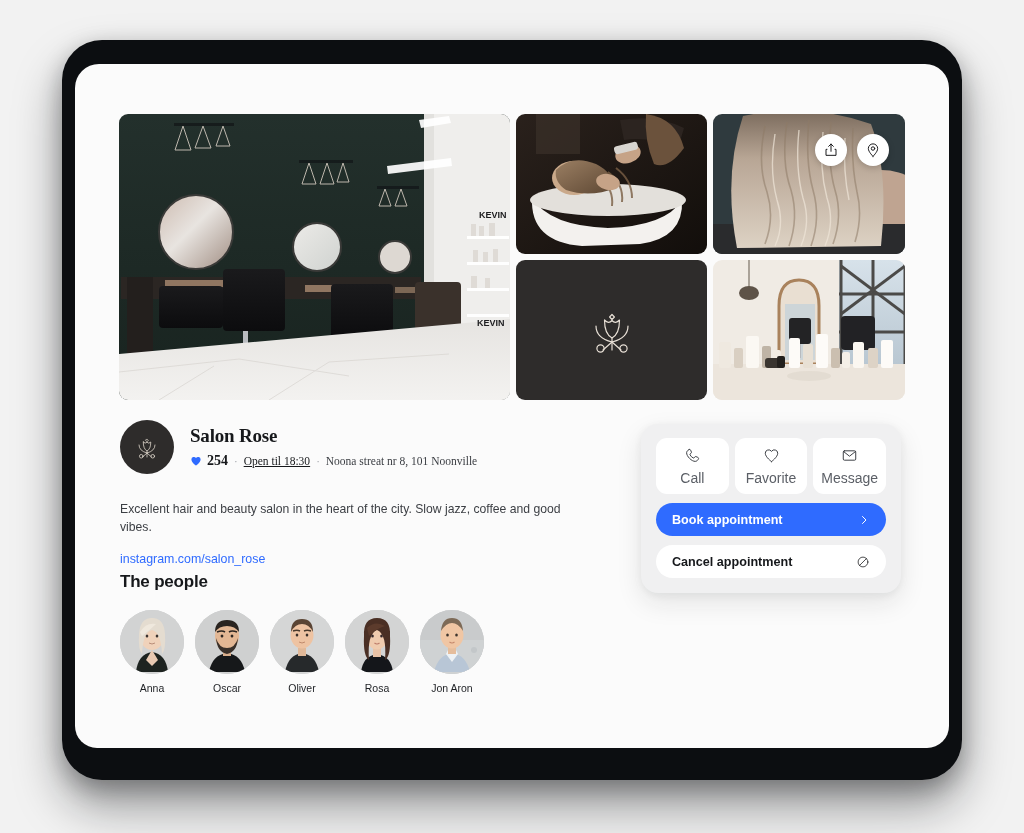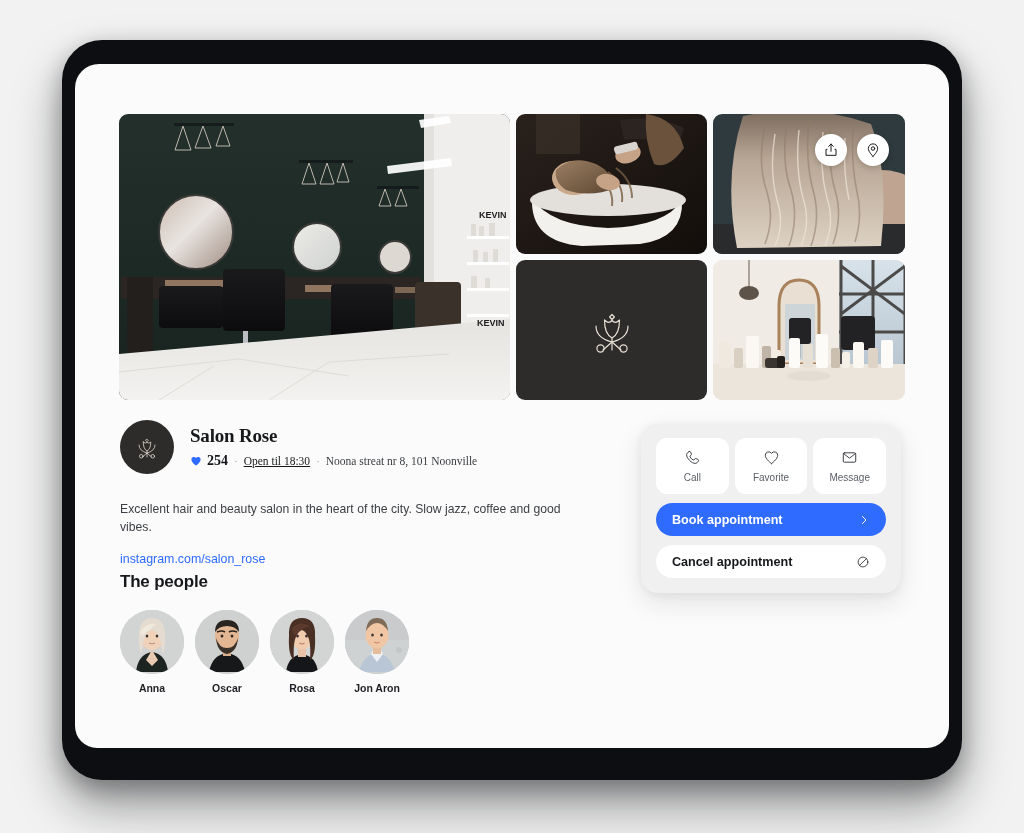--- a/index.html
+++ b/index.html
@@ -131,21 +131,21 @@
     font-size: 17px; font-weight: 700; color: #16181b; letter-spacing: -.2px;
   }
   .people-row { display: flex; gap: 11px; margin-top: 18px; }
   .person { width: 64px; text-align: center; cursor: pointer; }
   .person-photo {
     width: 64px; height: 64px; border-radius: 50%;
     overflow: hidden; background: #c9cbcd;
   }
   .person-photo svg { display: block; width: 100%; height: 100%; }
   .person-name {
-    margin-top: 8px; font-size: 10.5px; color: #1e2024; font-weight: 700;
+    margin-top: 8px; font-size: 10.5px; color: #1e2024; font-weight: 400;
   }
 
   
   #action-card {
     position: absolute;
     left: 566px;
     top: 360px;
     width: 260px;
     background: #f0f0f1;
     border-radius: 17px;
@@ -157,21 +157,21 @@
     flex: 1;
     background: #ffffff;
     border-radius: 11px;
     height: 56px;
     display: flex; flex-direction: column; align-items: center; justify-content: center;
     gap: 6px;
     cursor: pointer;
   }
   .qa-btn svg { width: 17px; height: 17px; stroke: #3c3f44; fill: none;
                 stroke-width: 1.4; stroke-linecap: round; stroke-linejoin: round; }
-  .qa-label { font-size: 10px; color: #5b5f66; text-align: center; }
+  .qa-label { font-size: 14px; color: #5b5f66; text-align: center; }
 
   .pill {
     margin-top: 9px;
     height: 33px;
     border-radius: 17px;
     display: flex; align-items: center; justify-content: space-between;
     padding: 16px 16px;
     font-size: 12.6px;
     cursor: pointer;
   }
@@ -525,20 +525,39 @@
                 <ellipse cx="27" cy="26" rx="1.4" ry="1.6"></ellipse>
                 <ellipse cx="37" cy="26" rx="1.4" ry="1.6"></ellipse>
               </g>
             <path d="M22 22 Q27 20 30 22" stroke="#2a2420" stroke-width="1.6" fill="none"></path>
             <path d="M34 22 Q37 20 42 22" stroke="#2a2420" stroke-width="1.6" fill="none"></path>
           </svg>
         </div>
         <div class="person-name">Oscar</div>
       </div>
 
+      <div class="person">
+        <div class="person-photo">
+          <svg viewBox="0 0 64 64" preserveAspectRatio="xMidYMid slice">
+            <rect width="64" height="64" fill="#d5d6d6"></rect>
+            <path d="M15 62 Q18 45 32 43 Q46 45 49 62 Z" fill="#26292b"></path>
+            <rect x="28" y="38" width="8" height="8" fill="#e0b898"></rect>
+            <ellipse cx="32" cy="25" rx="11.5" ry="13.5" fill="#eec3a2"></ellipse>
+            <path d="M21 22 Q21 9 32 9 Q43 9 43 22 Q39 14 32 14 Q25 14 21 22 Z" fill="#5a4434"></path>
+            <g fill="#3a302a">
+                <ellipse cx="27" cy="25" rx="1.3" ry="1.6"></ellipse>
+                <ellipse cx="37" cy="25" rx="1.3" ry="1.6"></ellipse>
+              </g>
+            <path d="M23 21 Q27 19.5 30 21" stroke="#4a3a2c" stroke-width="1.4" fill="none"></path>
+            <path d="M34 21 Q37 19.5 41 21" stroke="#4a3a2c" stroke-width="1.4" fill="none"></path>
+            <path d="M29 32 Q32 34 35 32" stroke="#c08a6c" stroke-width="1" fill="none"></path>
+          </svg>
+        </div>
+        <div class="person-name">Oliver</div>
+      </div>
 
       <div class="person">
         <div class="person-photo">
           <svg viewBox="0 0 64 64" preserveAspectRatio="xMidYMid slice">
             <rect width="64" height="64" fill="#d3d4d4"></rect>
             <path d="M16 62 Q18 46 32 44 Q46 46 48 62 Z" fill="#14161a"></path>
             <rect x="28" y="38" width="8" height="9" fill="#e8c2a6"></rect>
             <ellipse cx="32" cy="26" rx="11" ry="13.5" fill="#f0cbae"></ellipse>
             <path d="M19 26 Q18 8 32 8 Q46 8 45 26 Q46 46 40 50 Q42 24 32 20 Q22 24 24 50 Q18 46 19 26 Z" fill="#4a2f24"></path>
             <path d="M22 18 Q30 10 40 16 Q32 18 24 26 Z" fill="#5c3b2c"></path>

